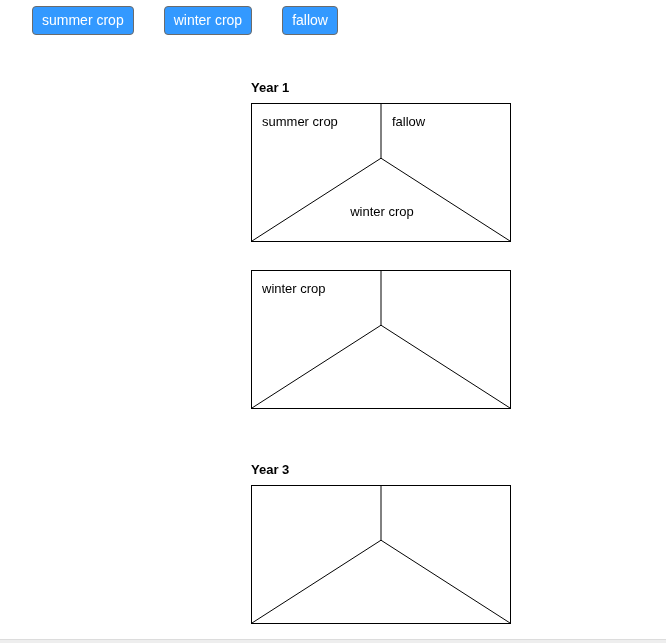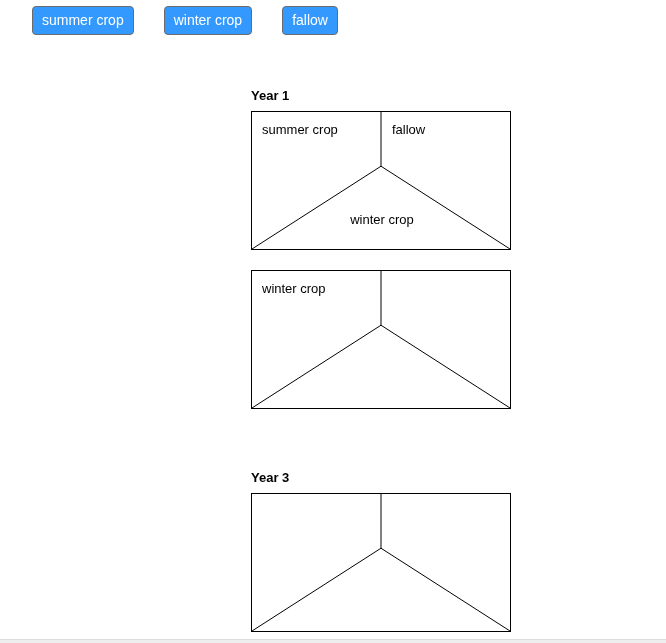--- a/index.html
+++ b/index.html
@@ -36,21 +36,21 @@
   .year-block {
     position: absolute;
     left: 251px;
   }
   .yb1 { top: 80px; }
   .yb2 { top: 270px; }
   .yb3 { top: 462px; }
   .year-title {
     font-weight: bold;
     font-size: 13px;
-    margin: 8px 0 8px 0;
+    margin: 0 0 8px 0;
   }
   .field-box {
     width: 260px;
     height: 139px;
     border: 1px solid #000;
     position: relative;
     background: #fff;
   }
   .field-box svg {
     position: absolute;

